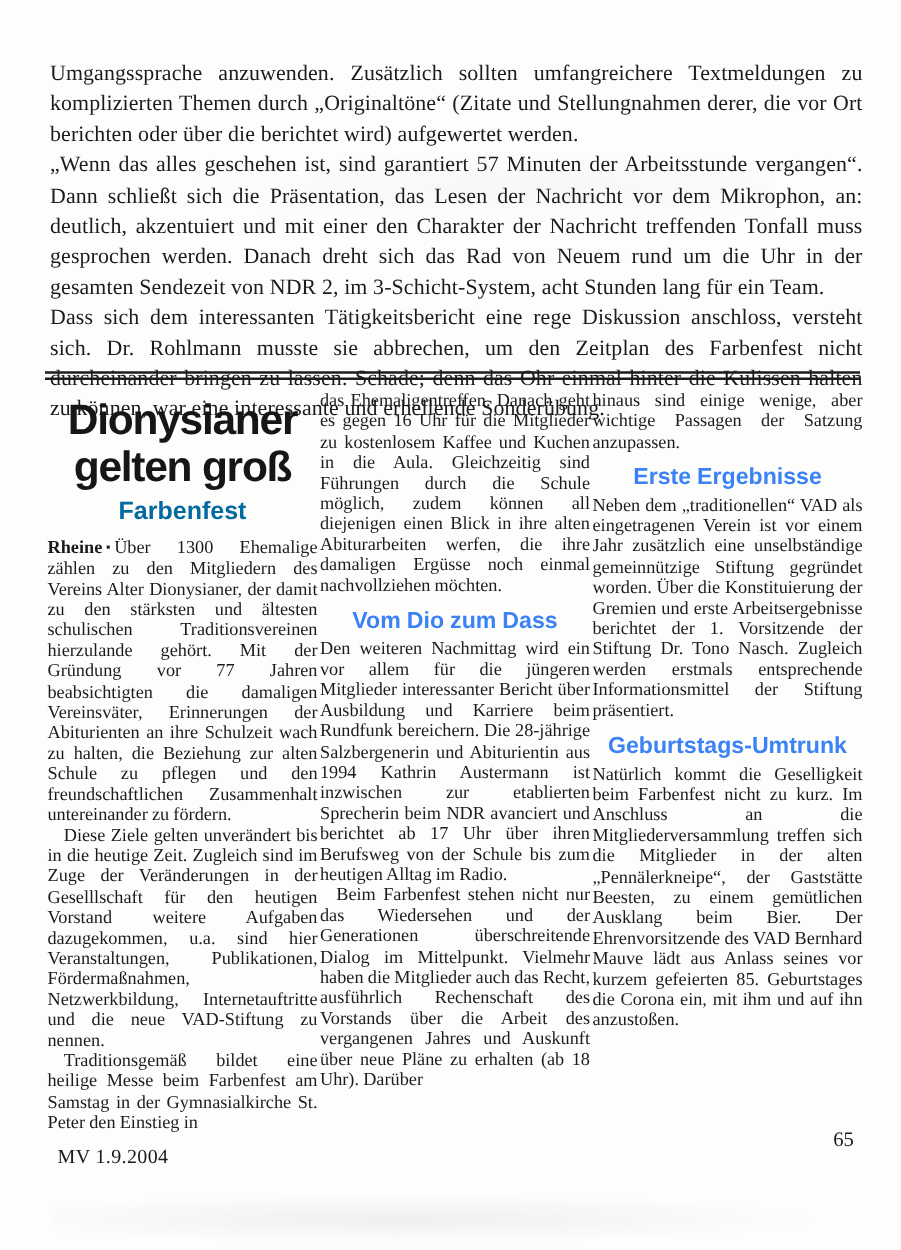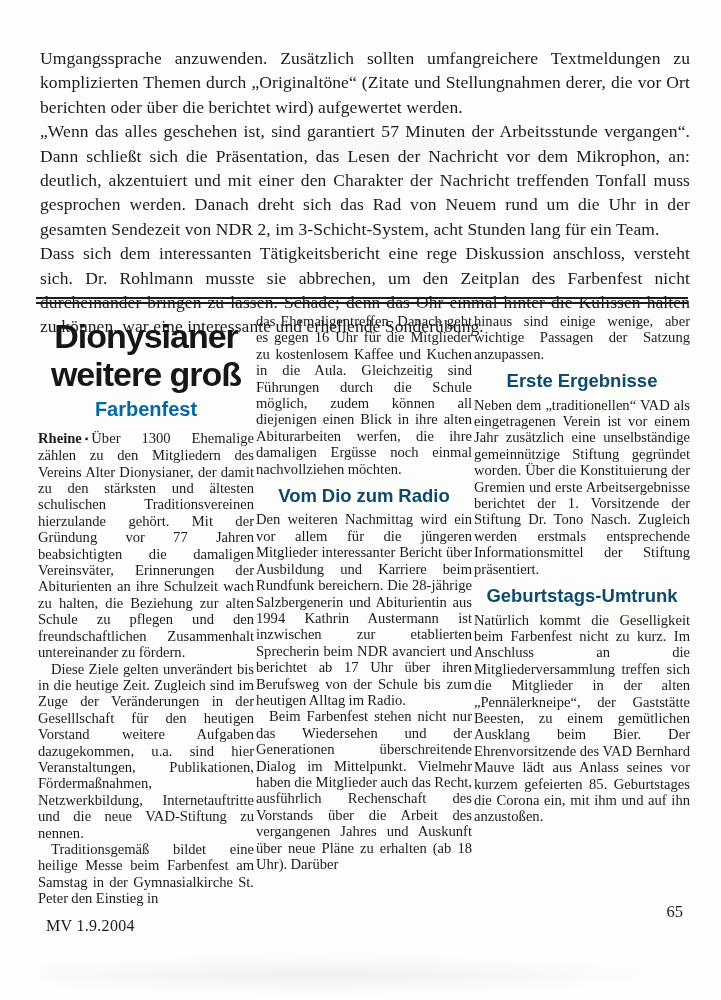--- a/index.html
+++ b/index.html
@@ -82,21 +82,21 @@
     text-align: center;
     margin: 0 0 9px;
     color: #0369a1;
   }
   .subhead {
     font-family: "Liberation Sans", "DejaVu Sans", sans-serif;
     font-weight: 700;
     font-size: 18.5px;
     text-align: center;
     margin: 11px 0 7px;
-    color: #0c4a6e;
+    color: #3b82f6;
   }
   .lead-in { font-weight: 700; }
   .lead-bullet {
     display: inline-block;
     font-size: 10px;
     vertical-align: 1px;
     padding: 0 3px 0 3px;
   }
 
   
@@ -128,34 +128,34 @@
     <p>Dass sich dem interessanten Tätigkeitsbericht eine rege Diskussion anschloss, versteht sich. Dr. Rohlmann musste sie abbrechen, um den Zeitplan des Farbenfest nicht durcheinander bringen zu lassen. Schade; denn das Ohr einmal hinter die Kulissen halten zu können, war eine interessante und erhellende Sonderübung.</p>
   </div>
 
   <div class="double-rule"></div>
 
   <div class="article">
 
     <div class="col">
       <h1 class="headline">
         <span>Dionysianer</span><br>
-        <span>weitere groß</span>
+        <span>gelten groß</span>
       </h1>
       <div class="kicker">Farbenfest</div>
       <div class="body-text" lang="de">
         <p><span class="lead-in">Rheine</span><span class="lead-bullet">▪</span><span>Über 1300 Ehemalige zählen zu den Mitgliedern des Vereins Alter Dionysianer, der damit zu den stärksten und ältesten schulischen Traditionsvereinen hierzulande gehört. Mit der Gründung vor 77 Jahren beabsichtigten die damaligen Vereinsväter, Erinnerungen der Abiturienten an ihre Schulzeit wach zu halten, die Beziehung zur alten Schule zu pflegen und den freundschaftlichen Zusammenhalt untereinander zu fördern.</span></p>
         <p class="indent">Diese Ziele gelten unverändert bis in die heutige Zeit. Zugleich sind im Zuge der Veränderungen in der Geselllschaft für den heutigen Vorstand weitere Aufgaben dazugekommen, u.a. sind hier Veranstaltungen, Publikationen, Fördermaßnahmen, Netzwerkbildung, Internetauftritte und die neue VAD-Stiftung zu nennen.</p>
         <p class="indent">Traditionsgemäß bildet eine heilige Messe beim Farbenfest am Samstag in der Gymnasialkirche St. Peter den Einstieg in</p>
       </div>
     </div>
 
     <div class="col">
       <div class="body-text" lang="de">
         <p>das Ehemaligentreffen. Danach geht es gegen 16 Uhr für die Mitglieder zu kostenlosem Kaffee und Kuchen in die Aula. Gleichzeitig sind Führungen durch die Schule möglich, zudem können all diejenigen einen Blick in ihre alten Abiturarbeiten werfen, die ihre damaligen Ergüsse noch einmal nachvollziehen möchten.</p>
-        <div class="subhead">Vom Dio zum Radio</div>
+        <div class="subhead">Vom Dio zum Dass</div>
         <p>Den weiteren Nachmittag wird ein vor allem für die jüngeren Mitglieder interessanter Bericht über Ausbildung und Karriere beim Rundfunk bereichern. Die 28-jährige Salzbergenerin und Abiturientin aus 1994 Kathrin Austermann ist inzwischen zur etablierten Sprecherin beim NDR avanciert und berichtet ab 17 Uhr über ihren Berufsweg von der Schule bis zum heutigen Alltag im Radio.</p>
         <p class="indent">Beim Farbenfest stehen nicht nur das Wiedersehen und der Generationen überschreitende Dialog im Mittelpunkt. Vielmehr haben die Mitglieder auch das Recht, ausführlich Rechenschaft des Vorstands über die Arbeit des vergangenen Jahres und Auskunft über neue Pläne zu erhalten (ab 18 Uhr). Darüber</p>
       </div>
     </div>
 
     <div class="col">
       <div class="body-text" lang="de">
         <p>hinaus sind einige wenige, aber wichtige Passagen der Satzung anzupassen.</p>
         <div class="subhead">Erste Ergebnisse</div>
         <p>Neben dem „traditionellen“ VAD als eingetragenen Verein ist vor einem Jahr zusätzlich eine unselbständige gemeinnützige Stiftung gegründet worden. Über die Konstituierung der Gremien und erste Arbeitsergebnisse berichtet der 1. Vorsitzende der Stiftung Dr. Tono Nasch. Zugleich werden erstmals entsprechende Informationsmittel der Stiftung präsentiert.</p>

